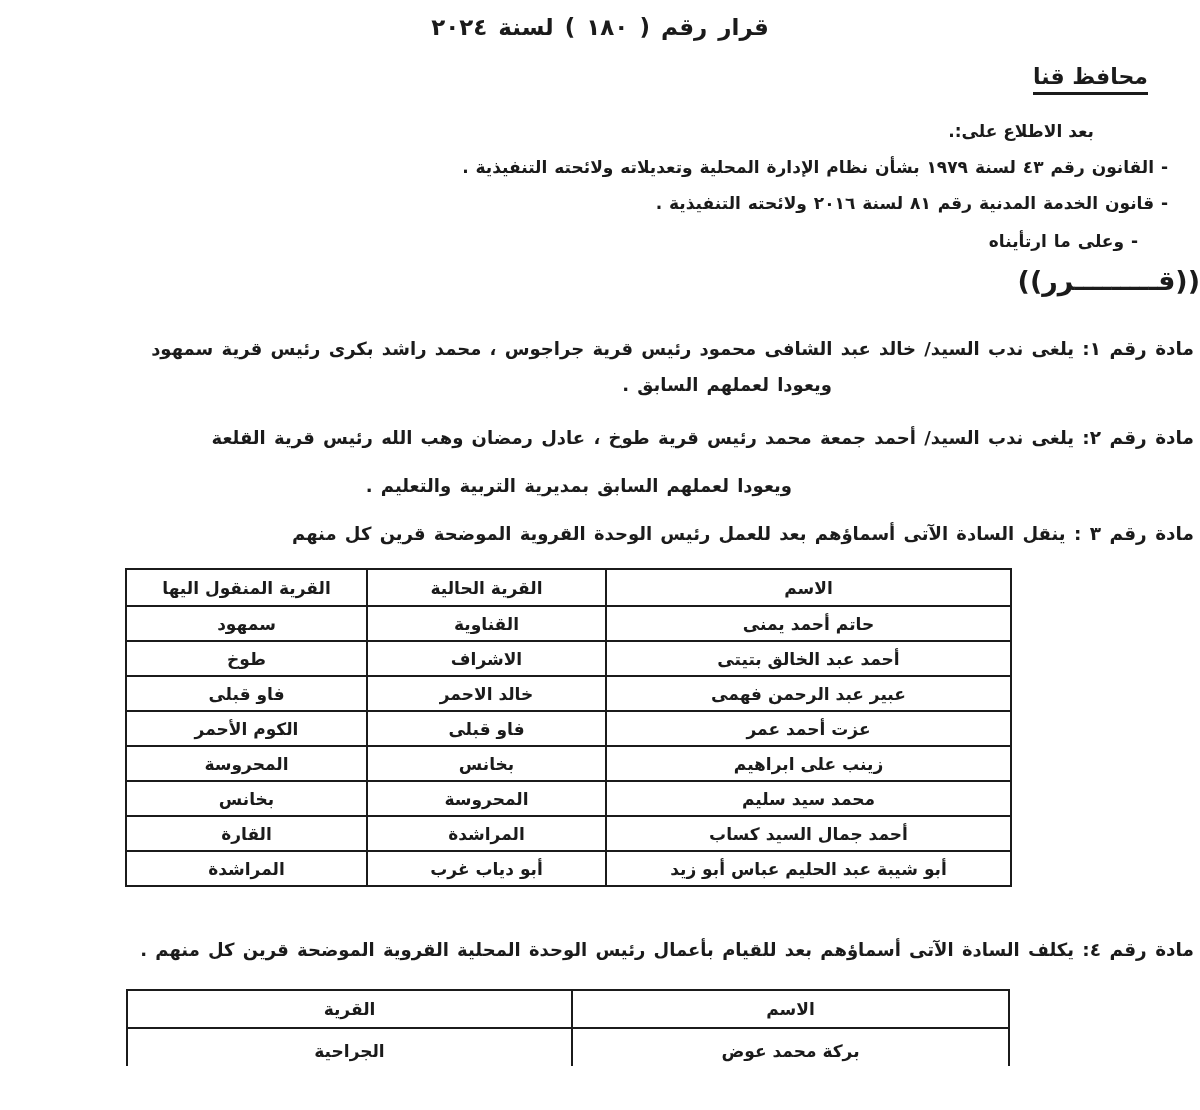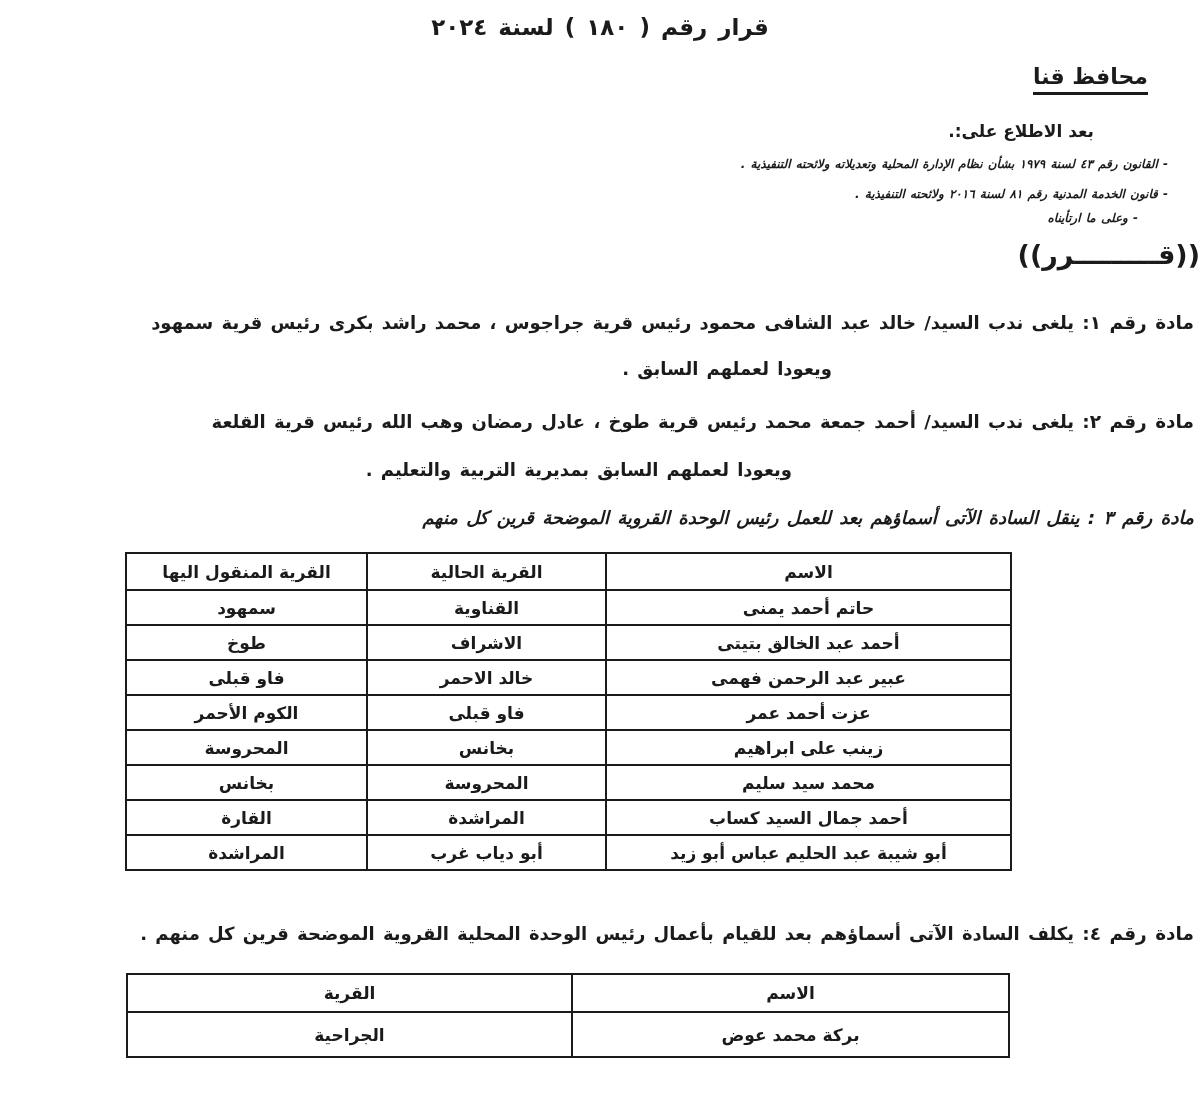--- a/index.html
+++ b/index.html
@@ -20,33 +20,33 @@
   }
   .authority-wrap { text-align: right; margin-top: 24px; padding-left: 52px; text-align: left; }
   .authority {
     display: inline-block; font-size: 22px;
     border-bottom: 3px solid #1b1b1b; padding-bottom: 3px;
   }
   
   .authority-wrap { direction: rtl; text-align: right; padding-right: 52px; }
 
   .preamble-intro { margin-top: 26px; padding-right: 106px; font-size: 17px; }
-  .preamble-item { font-size: 12px; word-spacing: 1px; font-style: italic; }
+  .preamble-item { font-size: 17px; word-spacing: 1px; }
   .preamble-item.law   { padding-right: 32px;  margin-top: 16px; }
-  .preamble-item.short { padding-right: 62px;  margin-top: 10px; }
+  .preamble-item.short { padding-right: 62px;  margin-top: 18px; }
 
   .decision-word { font-size: 27px; margin-top: 14px; margin-left: 40px; }
 
   .article-line { font-size: 18px; padding: 0 6px; word-spacing: 2px; line-height: 26px; }
   .article-label { font-size: 18.5px; }
   .a1l1 { margin-top: 40px; }
-  .a1l2 { margin-top: 20px; padding-right: 368px; }
+  .a1l2 { margin-top: 10px; padding-right: 368px; }
   .a2l1 { margin-top: 27px; }
   .a2l2 { margin-top: 22px; padding-right: 408px; }
-  .a3l1 { margin-top: 22px; font-style: italic; }
+  .a3l1 { margin-top: 22px; }
   .a4l1 { margin-top: 50px; }
 
   table { border-collapse: collapse; table-layout: fixed; }
   .transfer-table   { width: 885px; margin: 21px 188px 0 0; }
   .assignment-table { width: 882px; margin: 26px 190px 0 0; }
   th, td {
     border: 2px solid #1b1b1b;
     text-align: center; vertical-align: middle;
     font-size: 17px; font-weight: 700;
     height: 35px; padding: 0 20px;

